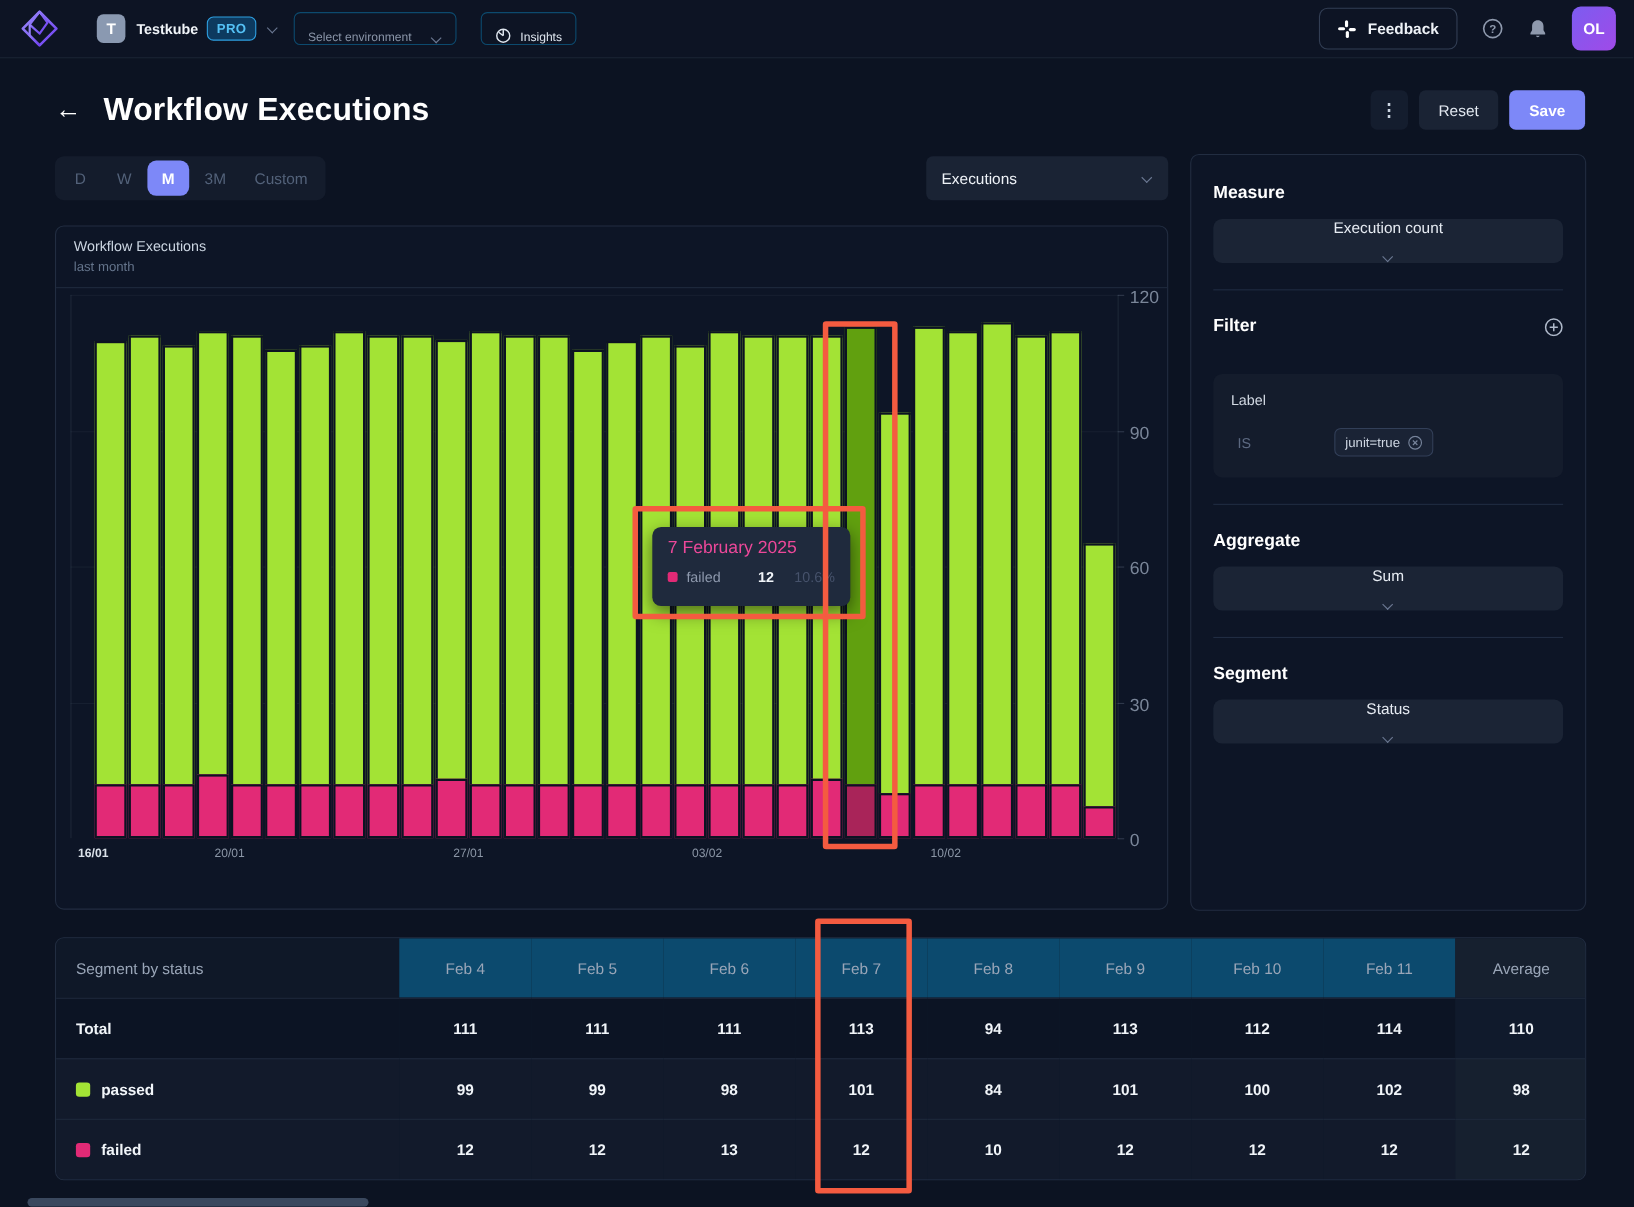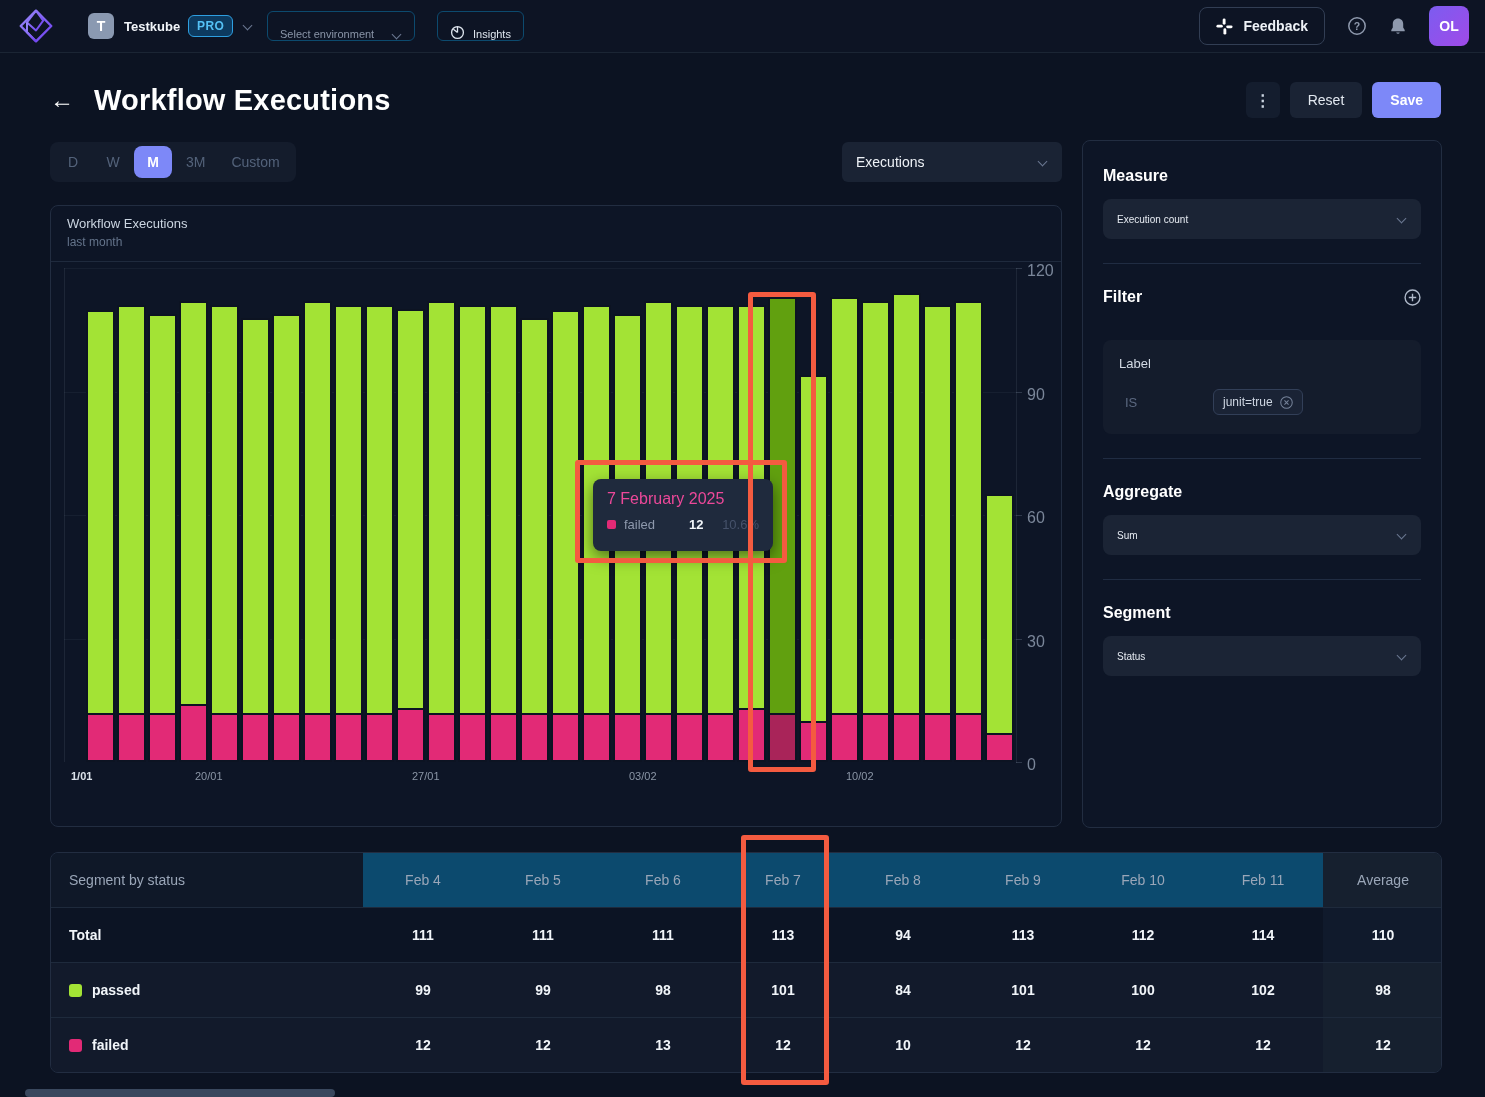--- a/index.html
+++ b/index.html
@@ -82,21 +82,21 @@
   .tt-swatch { width:9px; height:9px; border-radius:2px; background:#e22a76; margin-right:8px; }
   .tt-label { color:#8e99ad; }
   .tt-value { color:#f1f5f9; font-weight:700; margin-left:34px; }
   .tt-pct { color:#46526b; margin-left:auto; }
 
   
   .side-panel { position:absolute; top:140px; left:1082px; width:360px; height:688px;
                 border:1px solid #222d41; border-radius:8px; background:#0d1526; padding:26px 20px; }
   .side-heading { font-size:16px; font-weight:700; color:#fff; }
   .side-select { margin-top:14px; height:40px; background:#1b2435; border-radius:8px; display:flex;
-                 align-items:center; justify-content:space-between; padding:0 14px; font-size:10px; color:#e6ebf2; cursor:pointer; }
+                 align-items:center; justify-content:space-between; padding:0 14px; font-size:14px; color:#e6ebf2; cursor:pointer;flex-direction:column; }
   .divider { height:1px; background:#202c42; margin:24px 0; }
   .filter-head { display:flex; align-items:center; justify-content:space-between; }
   .plus-icon { color:#aeb8c9; cursor:pointer; display:flex; }
   .filter-card { margin-top:34px; background:#141c2c; border-radius:8px; padding:16px; height:94px; }
   .filter-field { font-size:13px; color:#d3dae4; }
   .filter-row { display:flex; align-items:center; margin-top:18px; }
   .filter-op { font-size:13px; color:#5b6880; margin-left:6px; width:88px; }
   .filter-tag { display:flex; align-items:center; gap:7px; border:1px solid #323f58; background:#1a2335;
                 border-radius:6px; padding:5px 9px; font-size:12px; color:#cfd7e3; }
   .tag-close { color:#76839a; cursor:pointer; display:flex; }
@@ -345,21 +345,21 @@
         <div class="seg pink" style="height: 49px;"></div>
       </div>
       <div class="bar" style="left: 890px;">
         <div class="seg green" style="height: 412px;"></div>
         <div class="seg pink" style="height: 49px;"></div>
       </div>
       <div class="bar" style="left: 921px;">
         <div class="seg green" style="height: 239px;"></div>
         <div class="seg pink" style="height: 29px;"></div>
       </div>
-      <div class="xlab first" style="left: 7px;">1/01</div>
+      <div class="xlab first" style="left: 7px;">16/01</div>
       <div class="xlab" style="left: 131px;">20/01</div>
       <div class="xlab" style="left: 348px;">27/01</div>
       <div class="xlab" style="left: 565px;">03/02</div>
       <div class="xlab" style="left: 782px;">10/02</div>
     </div>
 </div>
 
 <div class="tooltip">
   <div class="tooltip-title">7 February 2025</div>
   <div class="tooltip-row">

